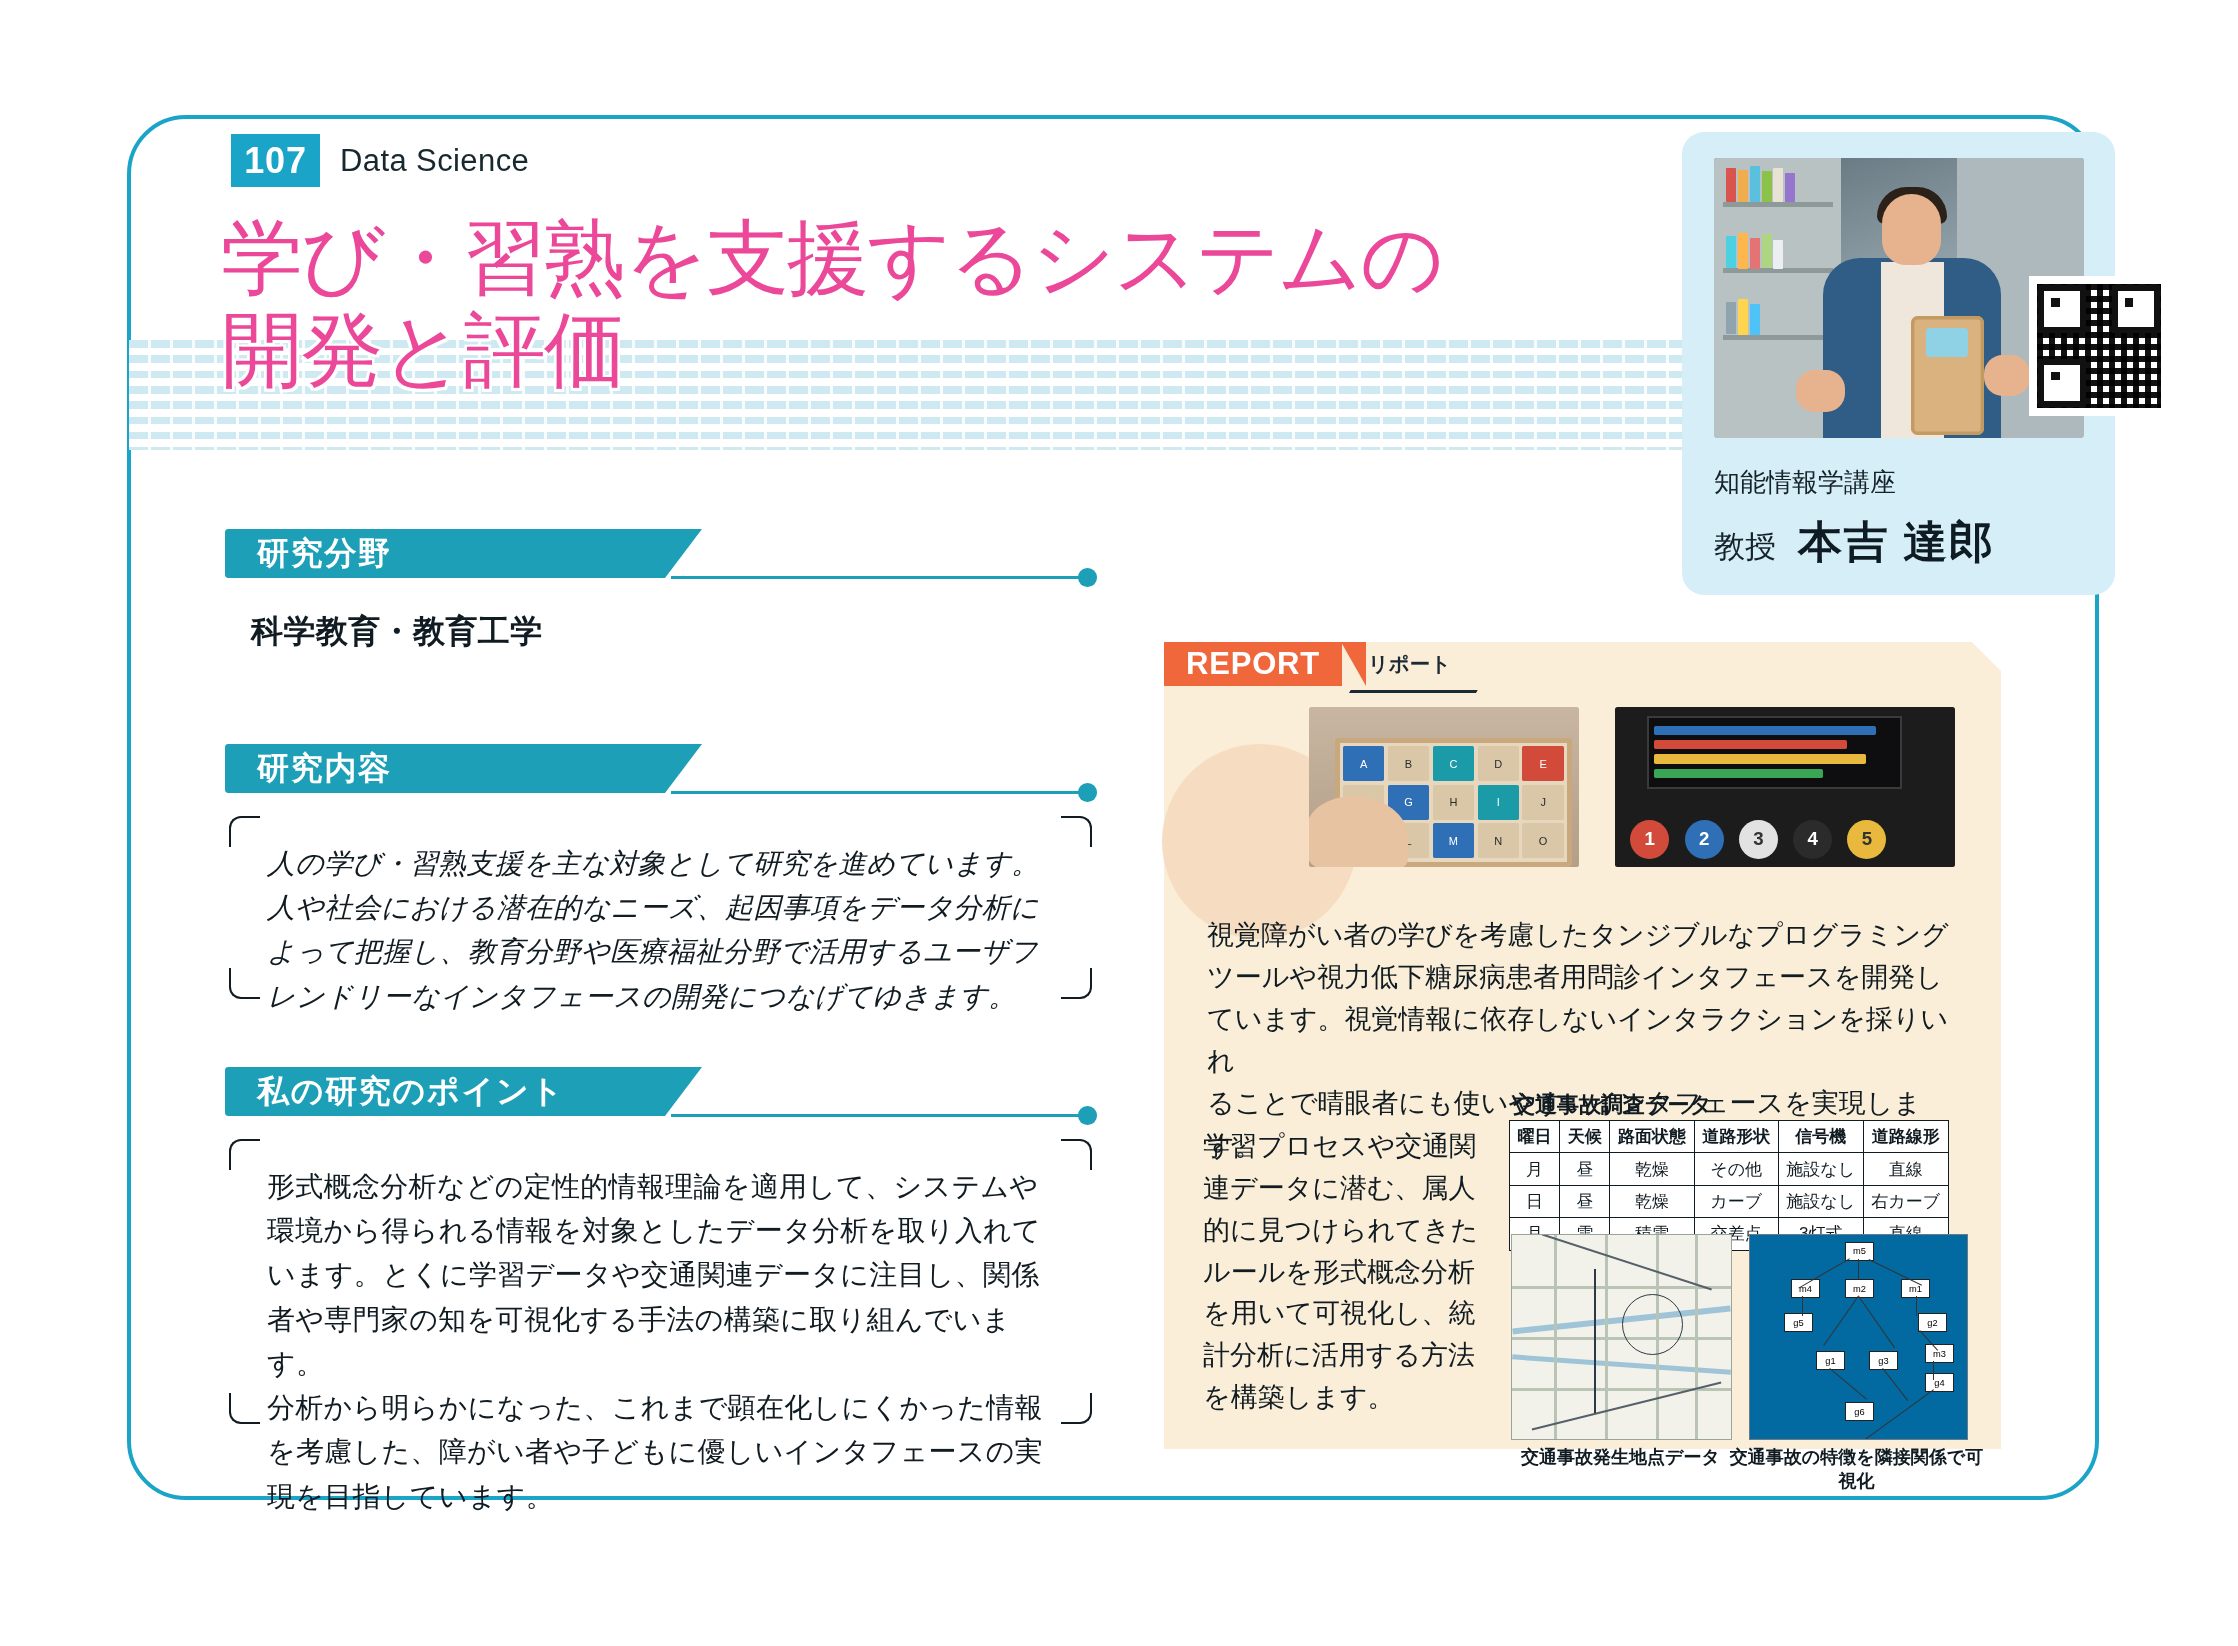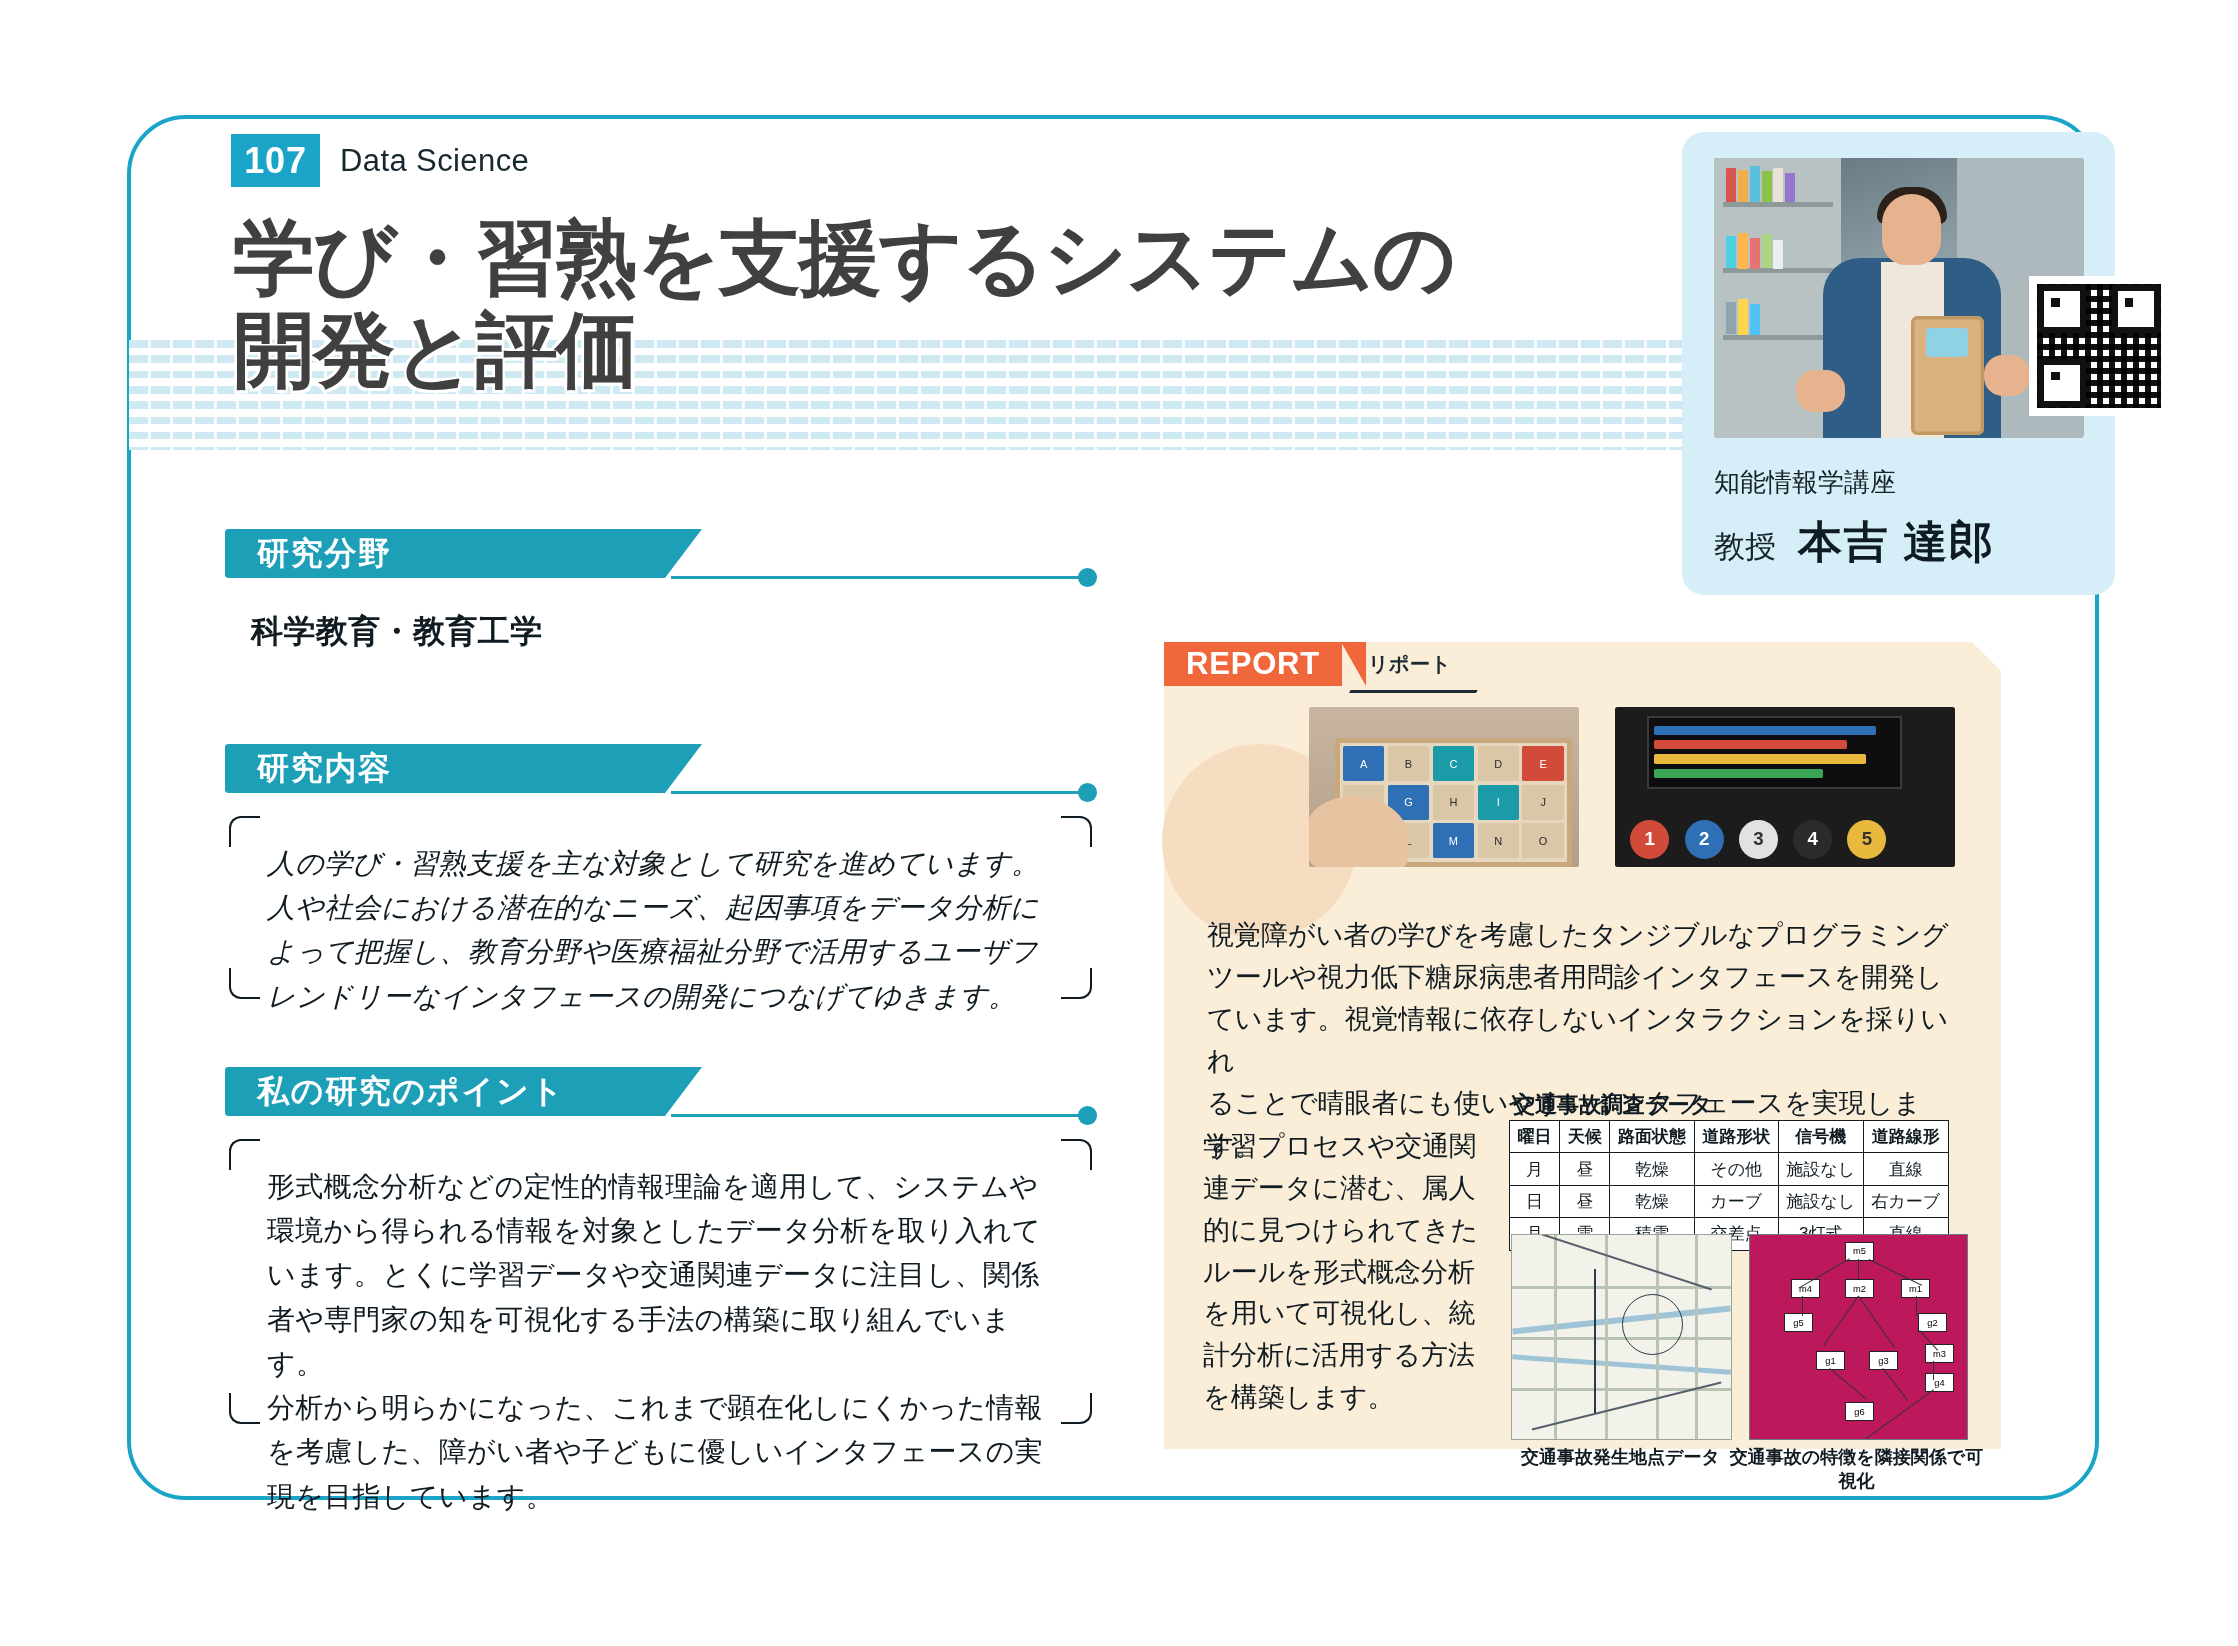--- a/index.html
+++ b/index.html
@@ -70,27 +70,27 @@
     left: 340px;
     top: 143px;
     font-size: 31px;
     color: #17282f;
     font-weight: 500;
     letter-spacing: 0.4px;
   }
 
   .main-title {
     position: absolute;
-    left: 233px;
+    left: 221px;
     top: 212px;
     width: 1445px;
     font-size: 82px;
     line-height: 1.12;
-    font-weight: bold;
-    color: #404040;
+    font-weight: normal;
+    color: #ec4899;
     letter-spacing: -1.7px;
     text-shadow:
        2.5px 2.5px 0 #ffffff, -2.5px 2.5px 0 #ffffff,
        2.5px -2.5px 0 #ffffff, -2.5px -2.5px 0 #ffffff,
        0 3.4px 0 #ffffff;
   }
   .main-title .line { display:block; }
 
   
   .prof-card {
@@ -381,21 +381,21 @@
   }
   .map-box .road { position:absolute; background:#b9c4b5; }
   .map-box .rivr { position:absolute; background:#9fc4d8; }
   .map-cap {
     position:absolute; left:1511px; top:1445px; width:219px;
     text-align:center; font-size:18px; font-weight:bold; color:#101b22;
   }
 
   .lattice-box {
     position:absolute; left:1749px; top:1234px; width:217px; height:204px;
-    background:#be185d; border:1.7px solid #6b7a86; overflow:hidden;
+    background:#0369a1; border:1.7px solid #6b7a86; overflow:hidden;
   }
   .lattice-box .node {
     position:absolute; width:27px; height:17px; background:#ffffff;
     border:1.3px solid #222; font-size:9.3px; display:flex; align-items:center; justify-content:center;
   }
   .lattice-box .edge { position:absolute; background:#333; height:1.3px; transform-origin: 0 0; }
   .lat-cap {
     position:absolute; left:1725px; top:1445px; width:263px;
     text-align:center; font-size:18px; font-weight:bold; color:#101b22;
   }

